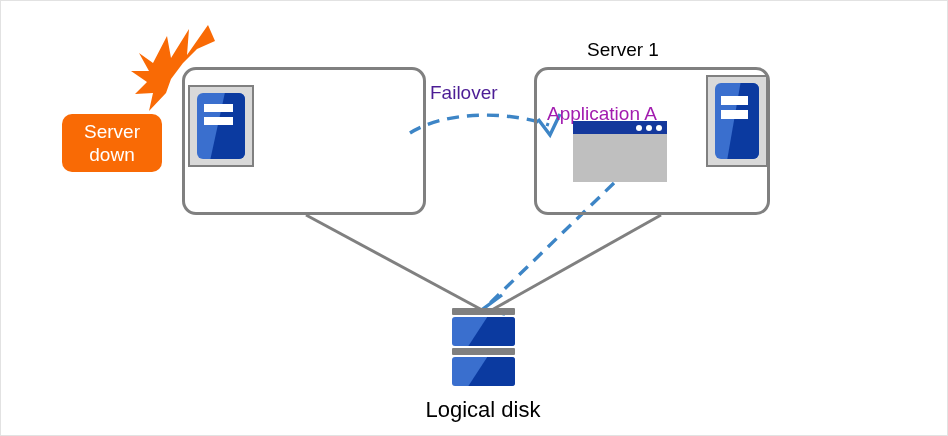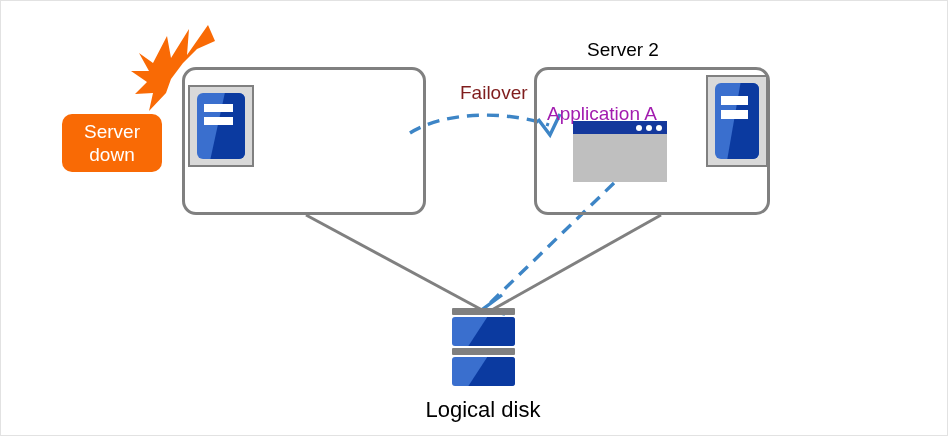--- a/index.html
+++ b/index.html
@@ -150,24 +150,24 @@
     left: 546px;
     top: 102px;
     font-size: 19px;
     color: #a21caf;
     white-space: nowrap;
   }
 
   
   #failover-label {
     position: absolute;
-    left: 459px;
+    left: 429px;
     top: 81px;
     font-size: 19px;
-    color: #7f1d1d;
+    color: #4c1d95;
     white-space: nowrap;
   }
 
   
   #logical-disk {
     position: absolute;
     left: 451px;
     top: 307px;
     width: 63px;
     height: 82px;
@@ -240,21 +240,21 @@
 
   <div id="server1-icon" class="server-icon">
     <div class="chassis">
       <div class="bay bay1"></div>
       <div class="bay bay2"></div>
     </div>
   </div>
 
   <div id="failover-label">Failover</div>
 
-  <div id="server2-caption" class="box-caption">Server 2</div>
+  <div id="server2-caption" class="box-caption">Server 1</div>
 
   <div id="server2-box" class="server-box"></div>
 
   <div id="app-label">Application  A</div>
 
   <div id="app-window">
     <div class="titlebar">
       <span class="dot"></span>
       <span class="dot"></span>
       <span class="dot"></span>

